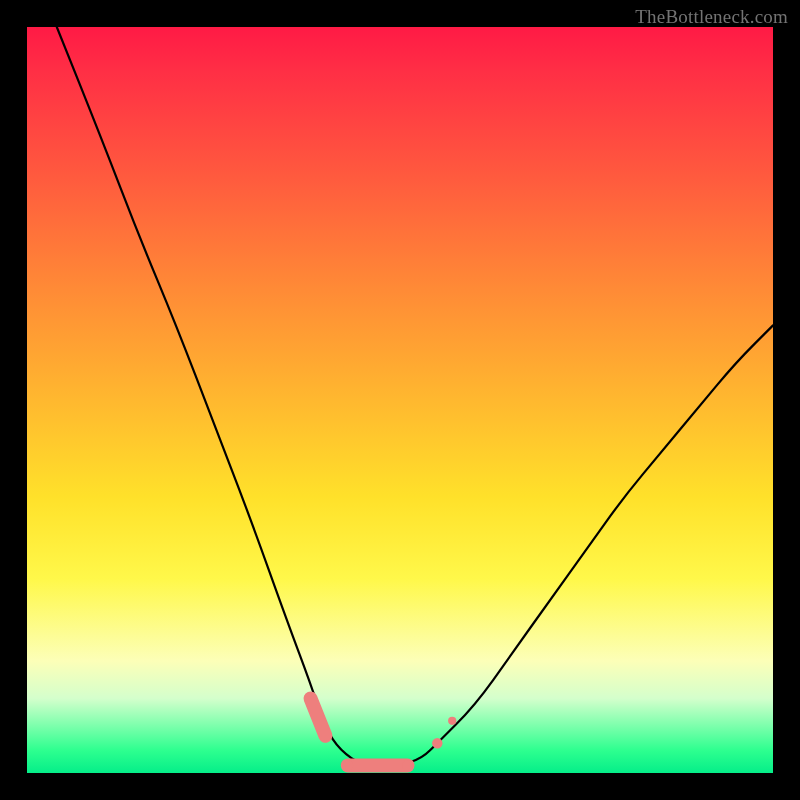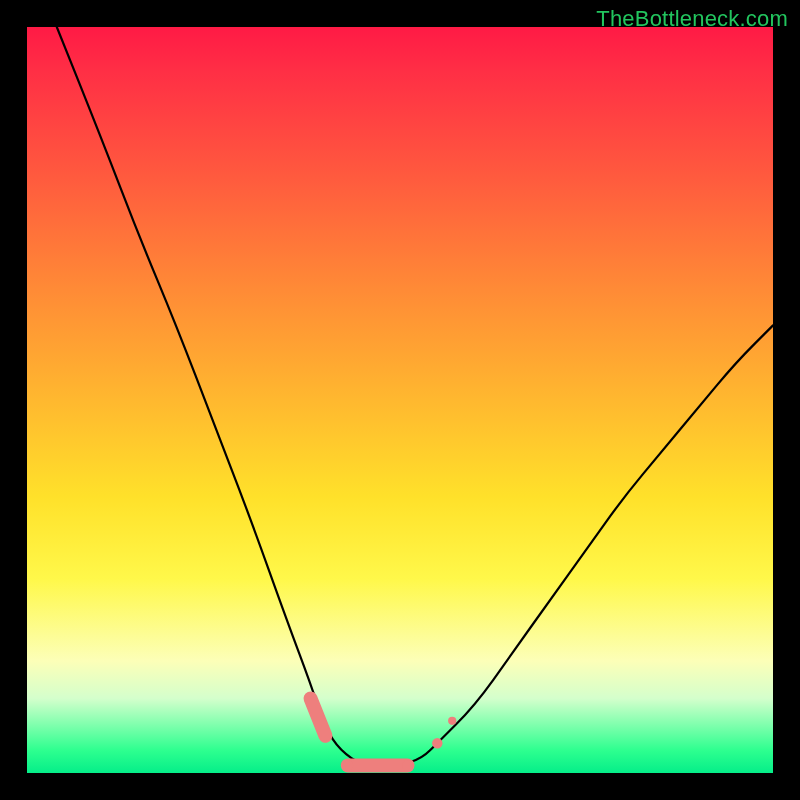--- a/index.html
+++ b/index.html
@@ -43,25 +43,26 @@
       #fcffb8 85%,
       #d4ffcc 90%,
       #2dff8f 97%,
       #05ee89 100%
     );
   }
   .watermark {
     position: absolute;
     top: 6px;
     right: 12px;
-    color: #22c55e;
-    font-size: 22px;
+    color: #737373;
+    font-size: 19px;
     font-weight: 400;
     letter-spacing: 0.2px;
     user-select: none;
+    font-family: Liberation Serif, serif;
   }
   svg.curves {
     position: absolute;
     inset: 0;
   }
 </style>
 </head>
 <body>
 
 <div class="frame">

